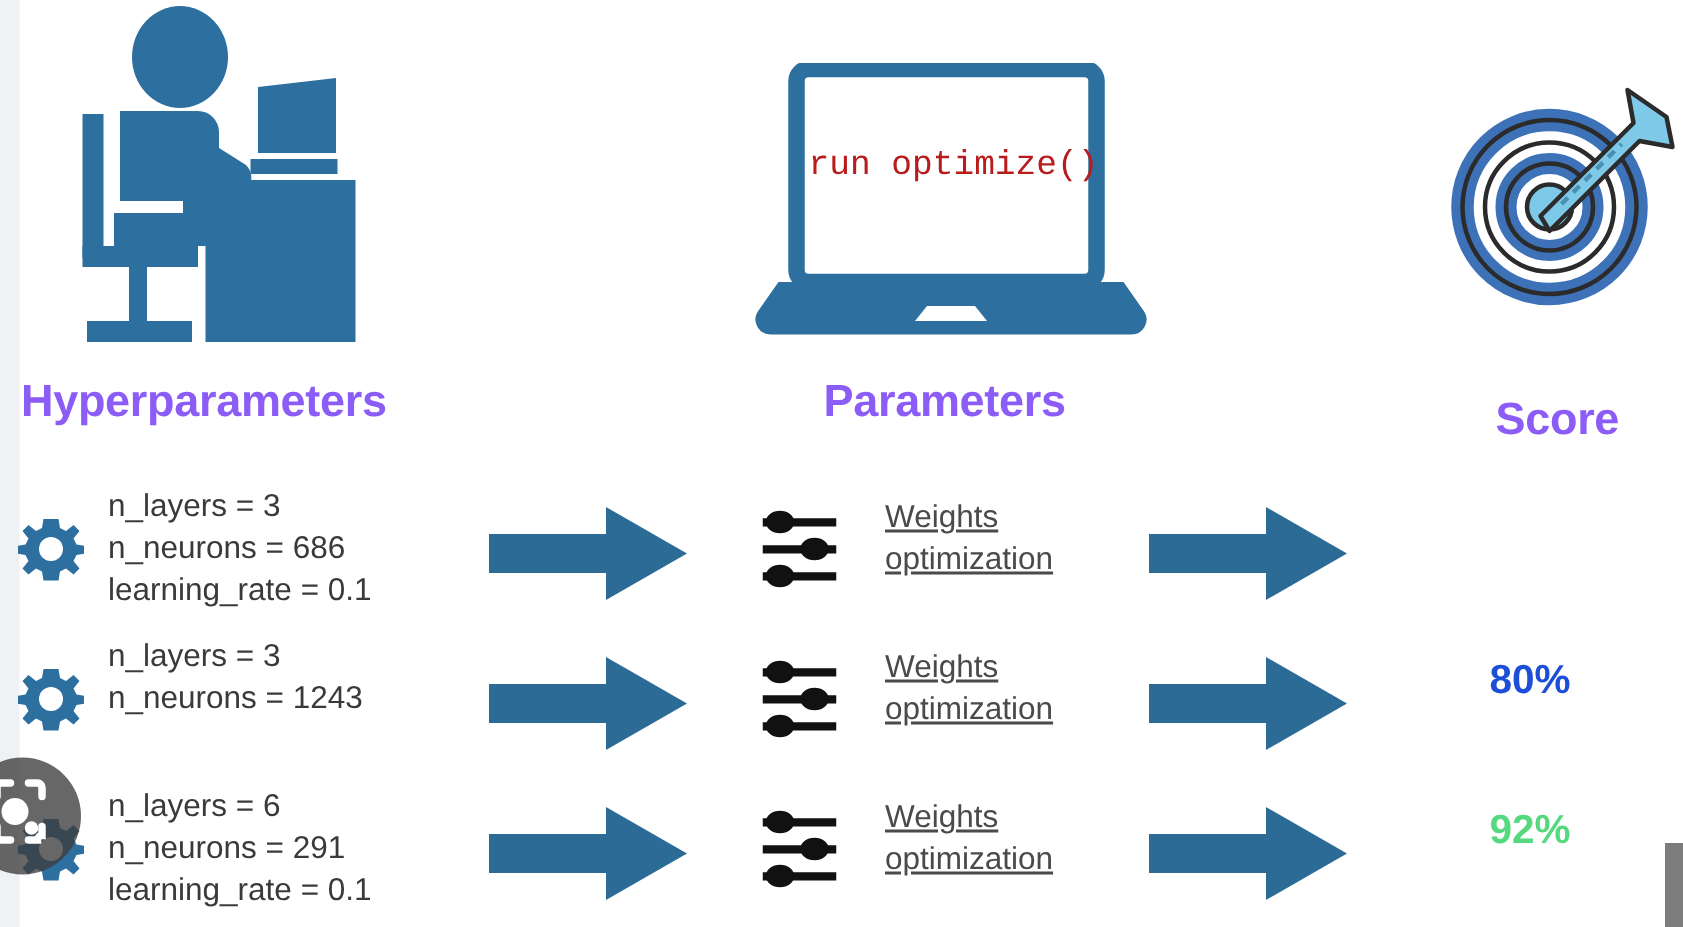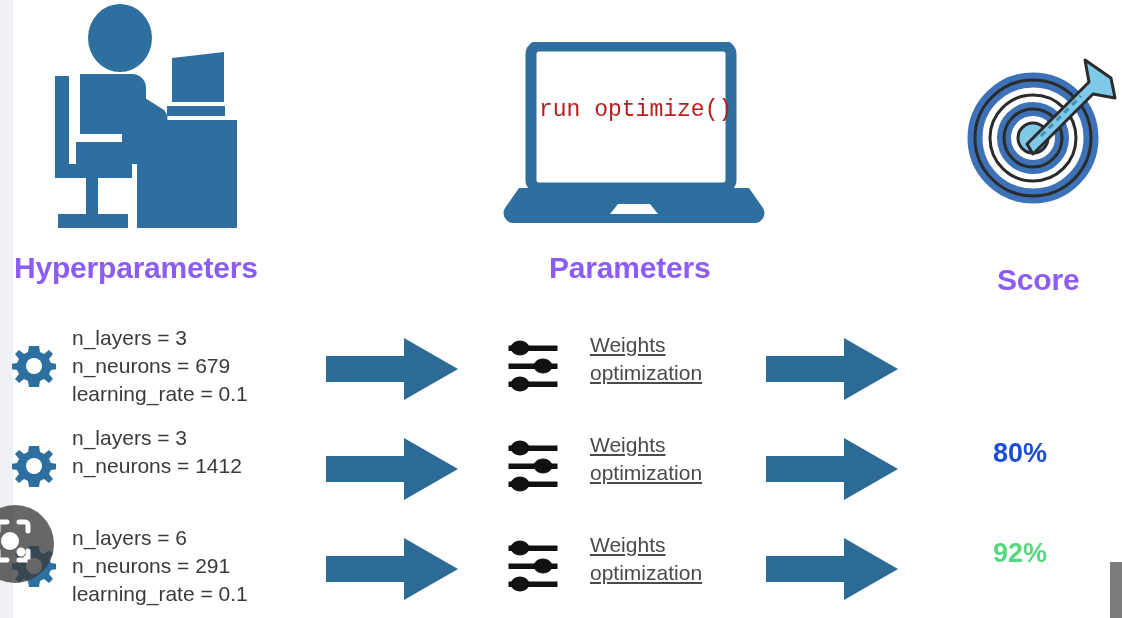--- a/index.html
+++ b/index.html
@@ -136,21 +136,21 @@
     <div class="gear">
       <svg viewBox="0 0 44 44" width="44" height="44">
           <g fill="#2d6f9e">
         <path d="M22 2 l5 0 1 6 4 2 5-4 4 4 -4 5 2 4 6 1 0 5 -6 1 -2 4 4 5 -4 4 -5-4 -4 2 -1 6 -5 0 -5 0 -1-6 -4-2 -5 4 -4-4 4-5 -2-4 -6-1 0-5 6-1 2-4 -4-5 4-4 5 4 4-2 1-6 z"></path>
         <circle cx="22" cy="22" r="8" fill="#ffffff"></circle>
       </g>
         </svg>
     </div>
     <div class="hp-text">
       <div>n_layers = 3</div>
-      <div>n_neurons = 679</div>
+      <div>n_neurons = 686</div>
       <div>learning_rate = 0.1</div>
     </div>
     <div class="arrow arrow-a">
       <svg viewBox="0 0 132 66" width="132" height="66">
           <path d="M0 20 h78 v-18 l54 31 -54 31 v-18 H0 z" fill="#2b6b96"></path>
         </svg>
     </div>
     <div class="slider-ic">
       <svg viewBox="0 0 56 54" width="56" height="54">
           <g fill="#111" stroke="#111">
@@ -178,21 +178,21 @@
     <div class="gear">
       <svg viewBox="0 0 44 44" width="44" height="44">
           <g fill="#2d6f9e">
         <path d="M22 2 l5 0 1 6 4 2 5-4 4 4 -4 5 2 4 6 1 0 5 -6 1 -2 4 4 5 -4 4 -5-4 -4 2 -1 6 -5 0 -5 0 -1-6 -4-2 -5 4 -4-4 4-5 -2-4 -6-1 0-5 6-1 2-4 -4-5 4-4 5 4 4-2 1-6 z"></path>
         <circle cx="22" cy="22" r="8" fill="#ffffff"></circle>
       </g>
         </svg>
     </div>
     <div class="hp-text">
       <div>n_layers = 3</div>
-      <div>n_neurons = 1412</div>
+      <div>n_neurons = 1243</div>
     </div>
     <div class="arrow arrow-a">
       <svg viewBox="0 0 132 66" width="132" height="66">
           <path d="M0 20 h78 v-18 l54 31 -54 31 v-18 H0 z" fill="#2b6b96"></path>
         </svg>
     </div>
     <div class="slider-ic">
       <svg viewBox="0 0 56 54" width="56" height="54">
           <g fill="#111" stroke="#111">
         <rect x="4" y="6" width="48" height="4.5"></rect>

